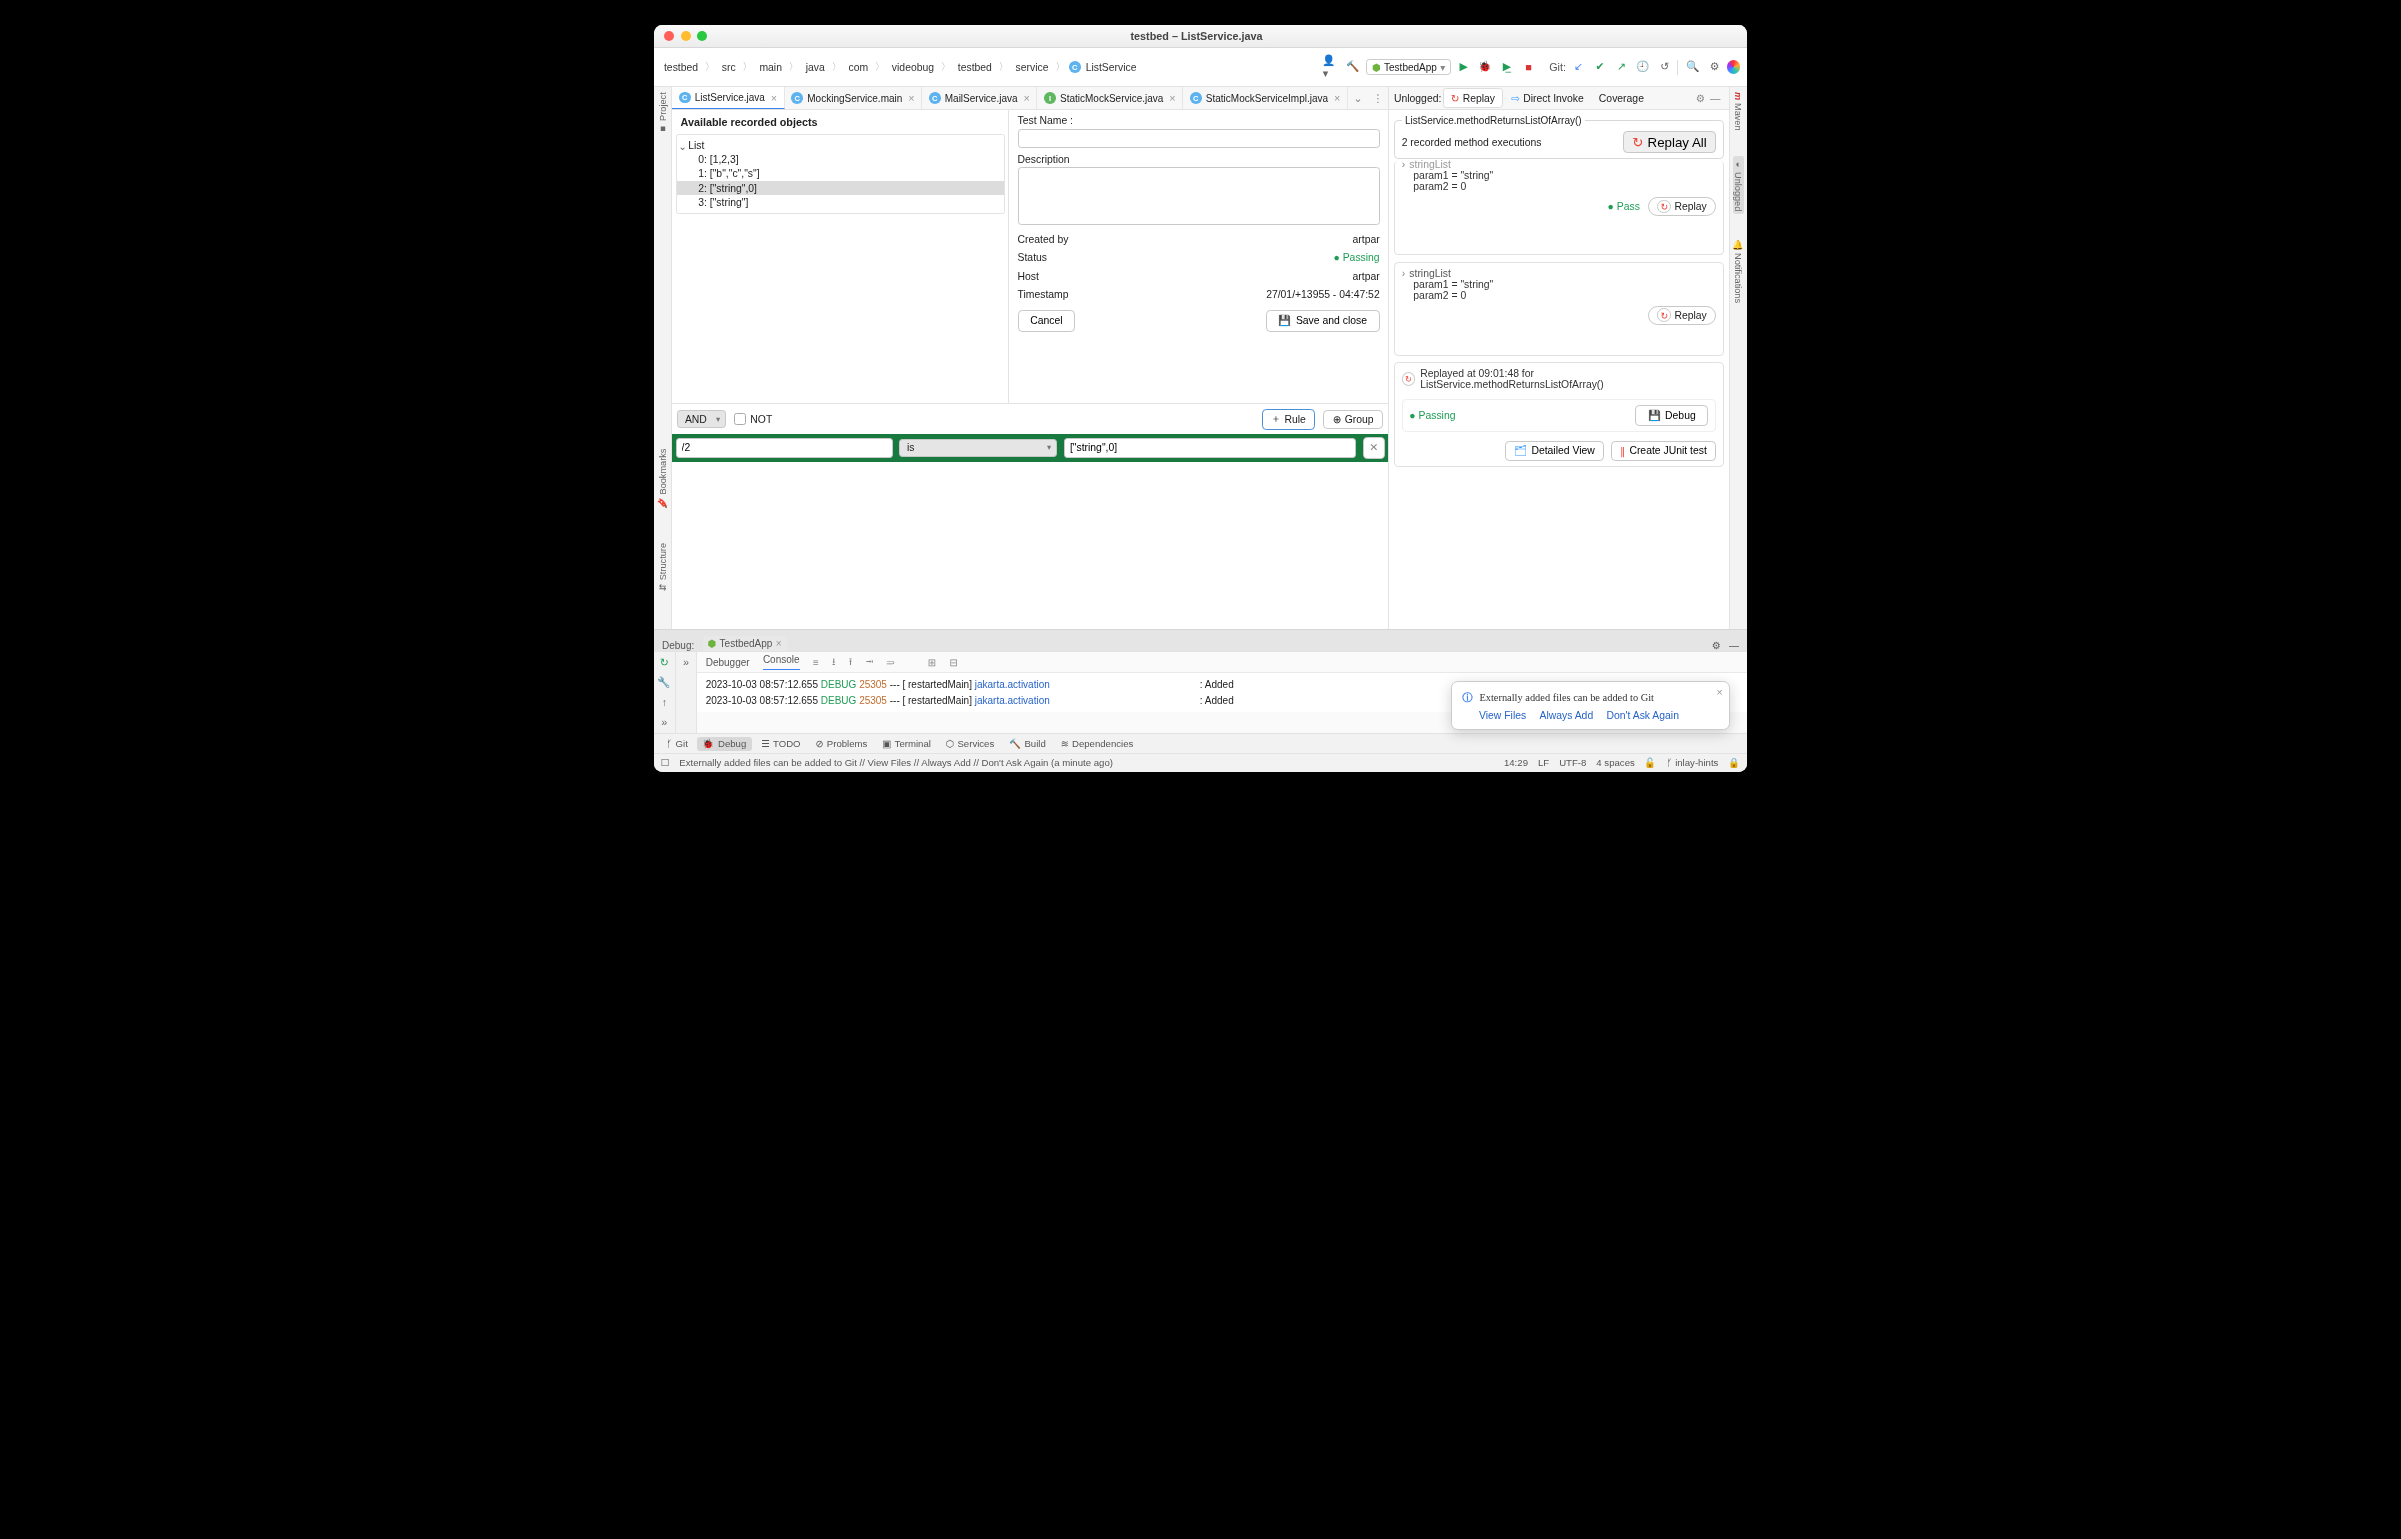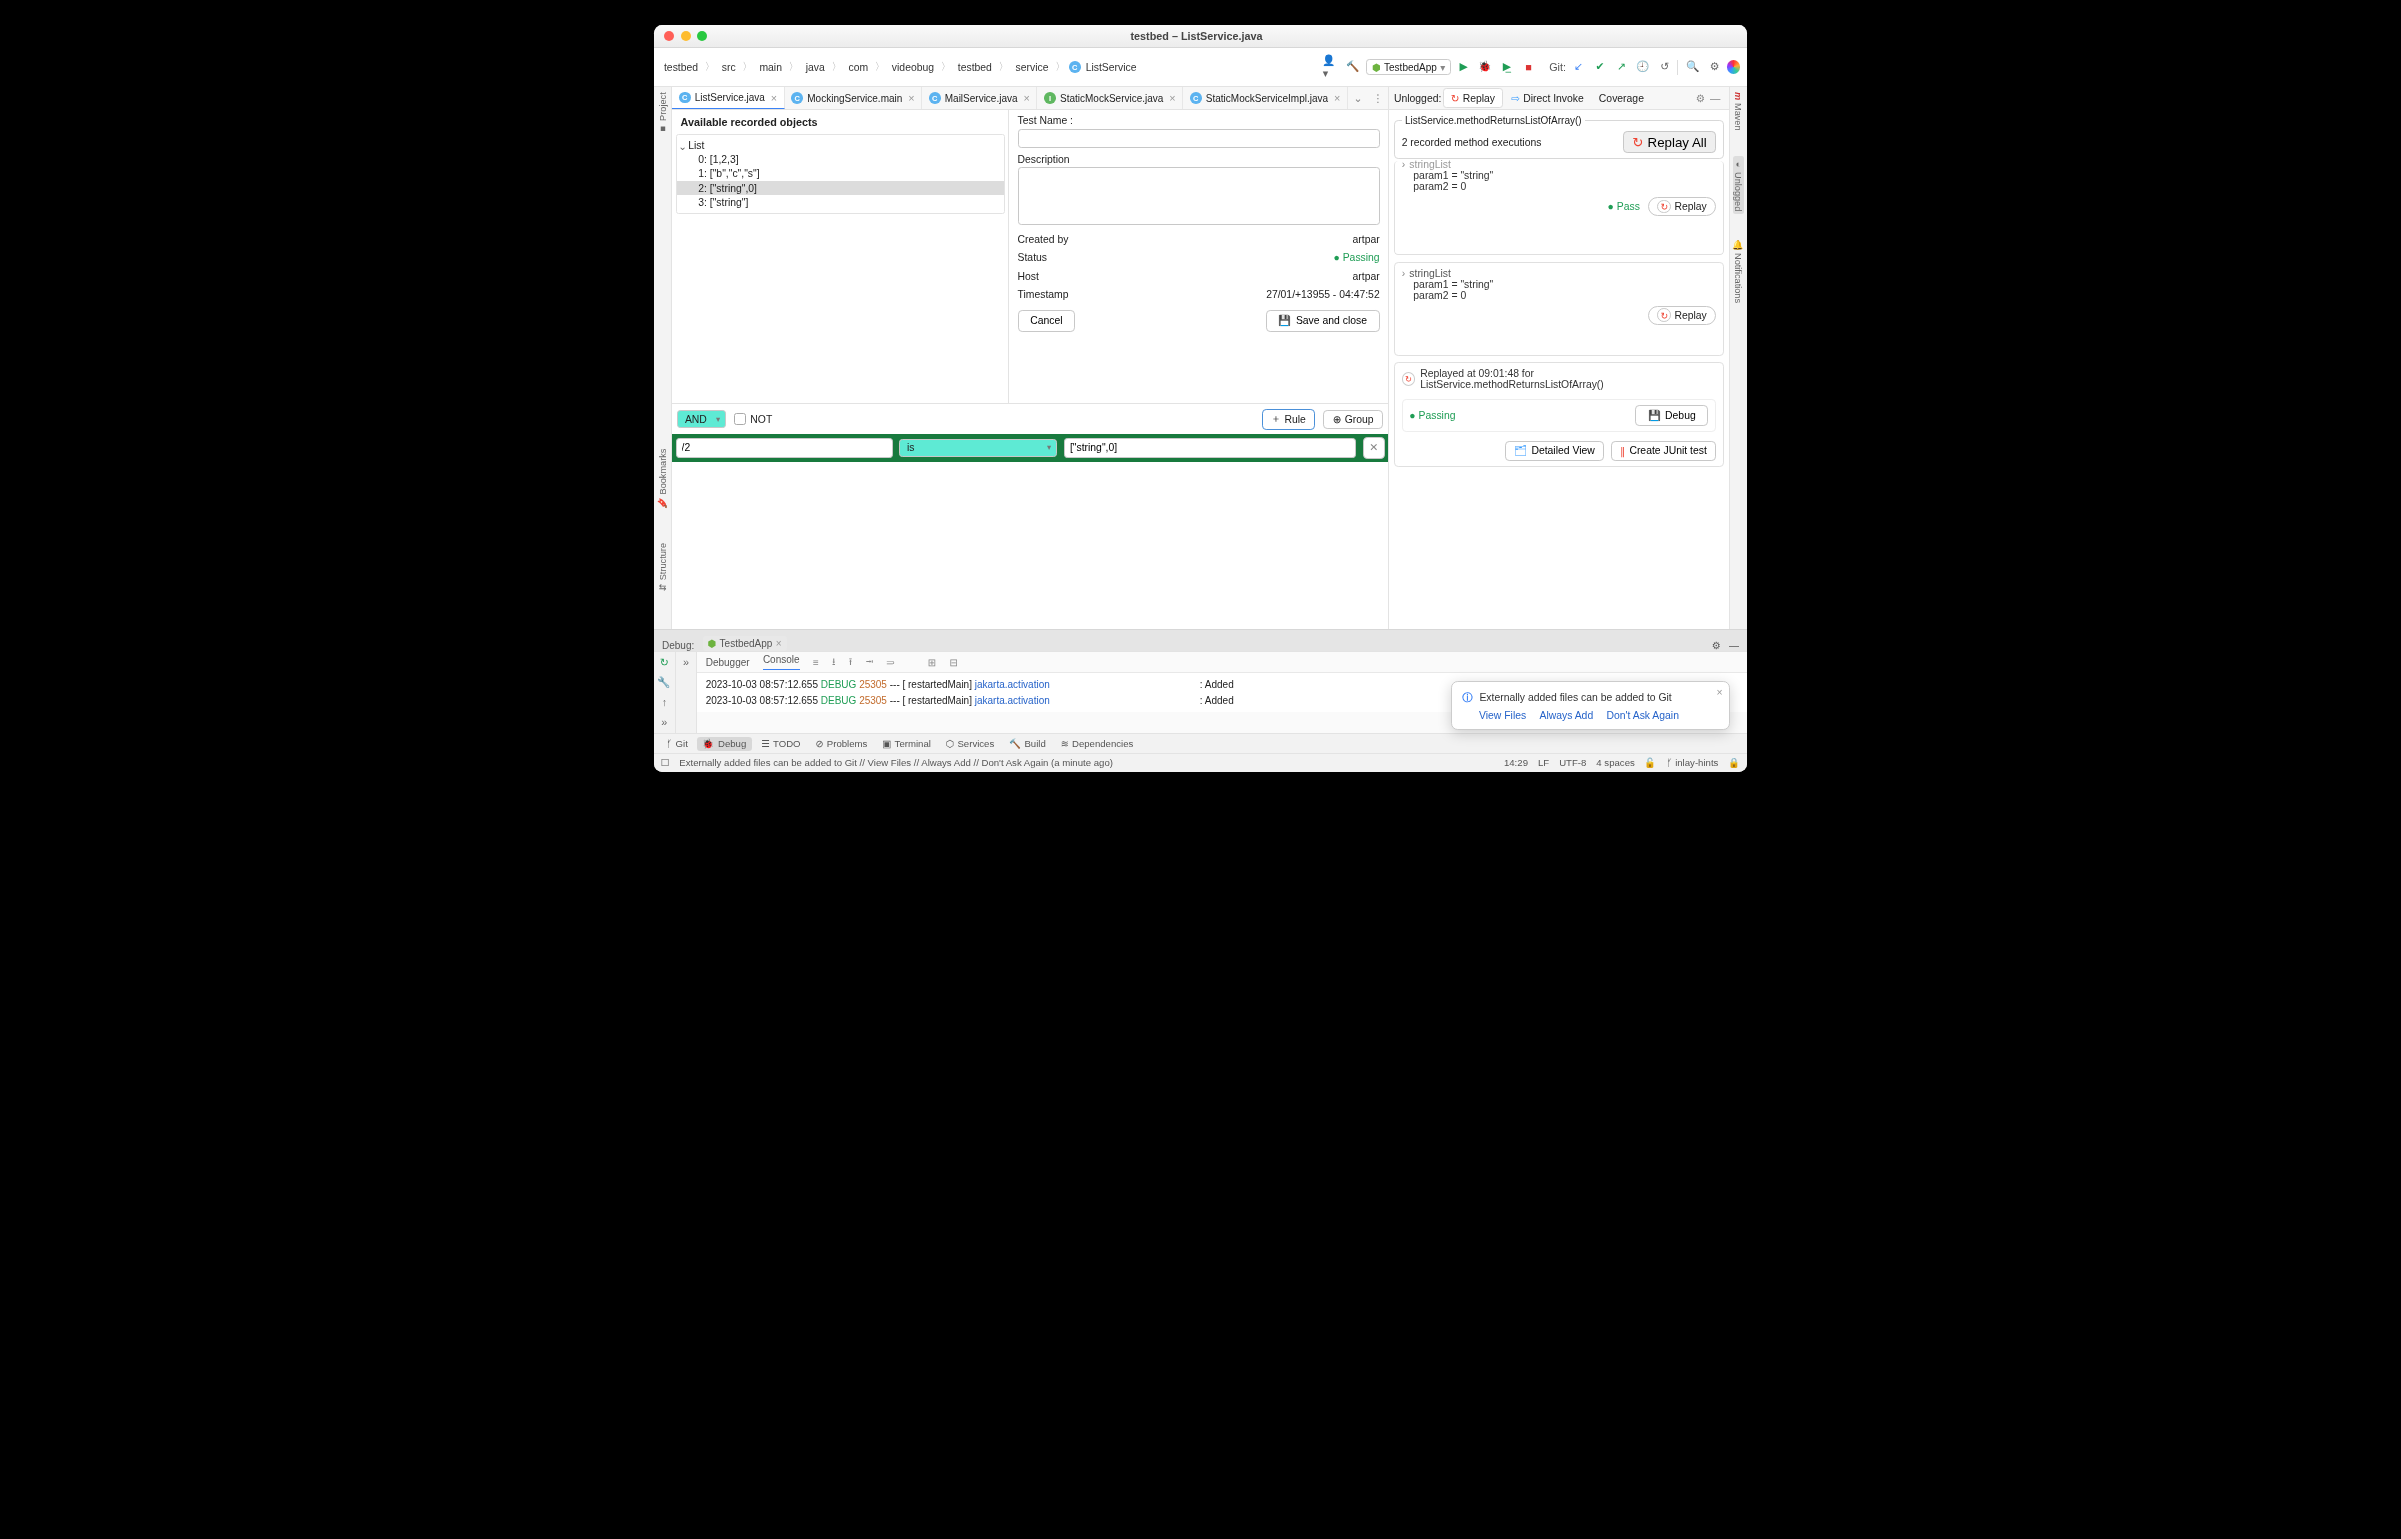--- a/index.html
+++ b/index.html
@@ -54,21 +54,21 @@
 .txtarea { height:58px; resize:none;}
 .kv { display:flex; justify-content:space-between; padding:0.8px 0;}
 .passing { color:#1f9d55; font-weight:500;}
 .passing::before { content:"● "; color:#1f9d55;}
 .btnrow { display:flex; justify-content:space-between; gap:6.7px; margin-top:3.3px;}
 .btn { border:0.8px solid #c8c8c8; background:#fff; border-radius:4.2px; padding:3.3px 11.7px; font-size:10.4px; display:flex; align-items:center; gap:4.2px;}
 
 
 .rulearea { border-top:0.8px solid #e3e3e3; }
 .ruletop { display:flex; align-items:center; gap:8.3px; padding:4.2px 5px;}
-.select { border:0.8px solid #c8c8c8; border-radius:3.3px; background:#5eead4; padding:2.5px 18.3px 2.5px 6.7px; font-size:10.4px; position:relative;}
+.select { border:0.8px solid #c8c8c8; border-radius:3.3px; background:#e5e5e5; padding:2.5px 18.3px 2.5px 6.7px; font-size:10.4px; position:relative;}
 .select::after { content:"▾"; position:absolute; right:5px; color:#777; font-size:8.3px;}
 .chk { display:flex; align-items:center; gap:4.2px; font-size:10.4px;}
 .chkbox { width:11.7px; height:11.7px; border:0.8px solid #aaa; border-radius:2.5px; background:#fff;}
 .addbtn { border:0.8px solid #4a90d9; color:#1a1a1a; background:#fff; border-radius:4.2px; padding:2.5px 8.3px; font-size:10.4px; display:flex; align-items:center; gap:3.3px;}
 .addbtn.sel { border:1.7px solid #4a90d9;}
 .rulerow { background:#187a3e; padding:3.3px; display:flex; gap:6.7px; align-items:center;}
 .rulerow .txt { background:#fff;}
 .delbtn { width:21.7px; height:21.7px; border:0.8px solid #c8c8c8; border-radius:4.2px; background:#fff; color:#888; display:flex; align-items:center; justify-content:center;}
 
 
@@ -114,21 +114,21 @@
 .bottom-tools { height:20px; background:#f2f2f2; border-top:0.8px solid #e3e3e3; display:flex; align-items:center; padding:0 6.7px; gap:3.3px; font-size:9.6px; color:#555;}
 .btool { display:flex; align-items:center; gap:3.3px; padding:1.7px 5.8px; border-radius:3.3px;}
 .btool.active{ background:#d8d8d8;}
 
 
 .statusbar { height:18.3px; background:#f2f2f2; border-top:0.8px solid #e3e3e3; display:flex; align-items:center; padding:0 6.7px; font-size:9.6px; color:#555; gap:10px;}
 .statusbar .spacer{flex:1;}
 
 
 .notif { position:absolute; right:16.7px; bottom:3.3px; width:279px; background:#fff; border:0.8px solid #ccc; border-radius:6.7px; box-shadow:0 3.3px 13.3px rgba(0,0,0,.18); padding:8.3px 25px 8.3px 10px; font-size:10.4px; z-index:50;}
-.notif .nh { display:flex; align-items:center; gap:6.7px; color:#333;}
+.notif .nh { display:flex; align-items:center; gap:6.7px; color:#333;font-family:Liberation Serif, serif;}
 .notif .nh::before{content:"ⓘ"; color:#3b82f6; font-weight:bold;}
 .notif .links { display:flex; gap:13.3px; margin-top:5px; padding-left:16.7px;}
 .notif .links span{ color:#2663c9; cursor:pointer;}
 .notif .nx { position:absolute; top:5px; right:6.7px; color:#999;}
 </style>
 </head>
 <body>
 
 <div class="window">
 

